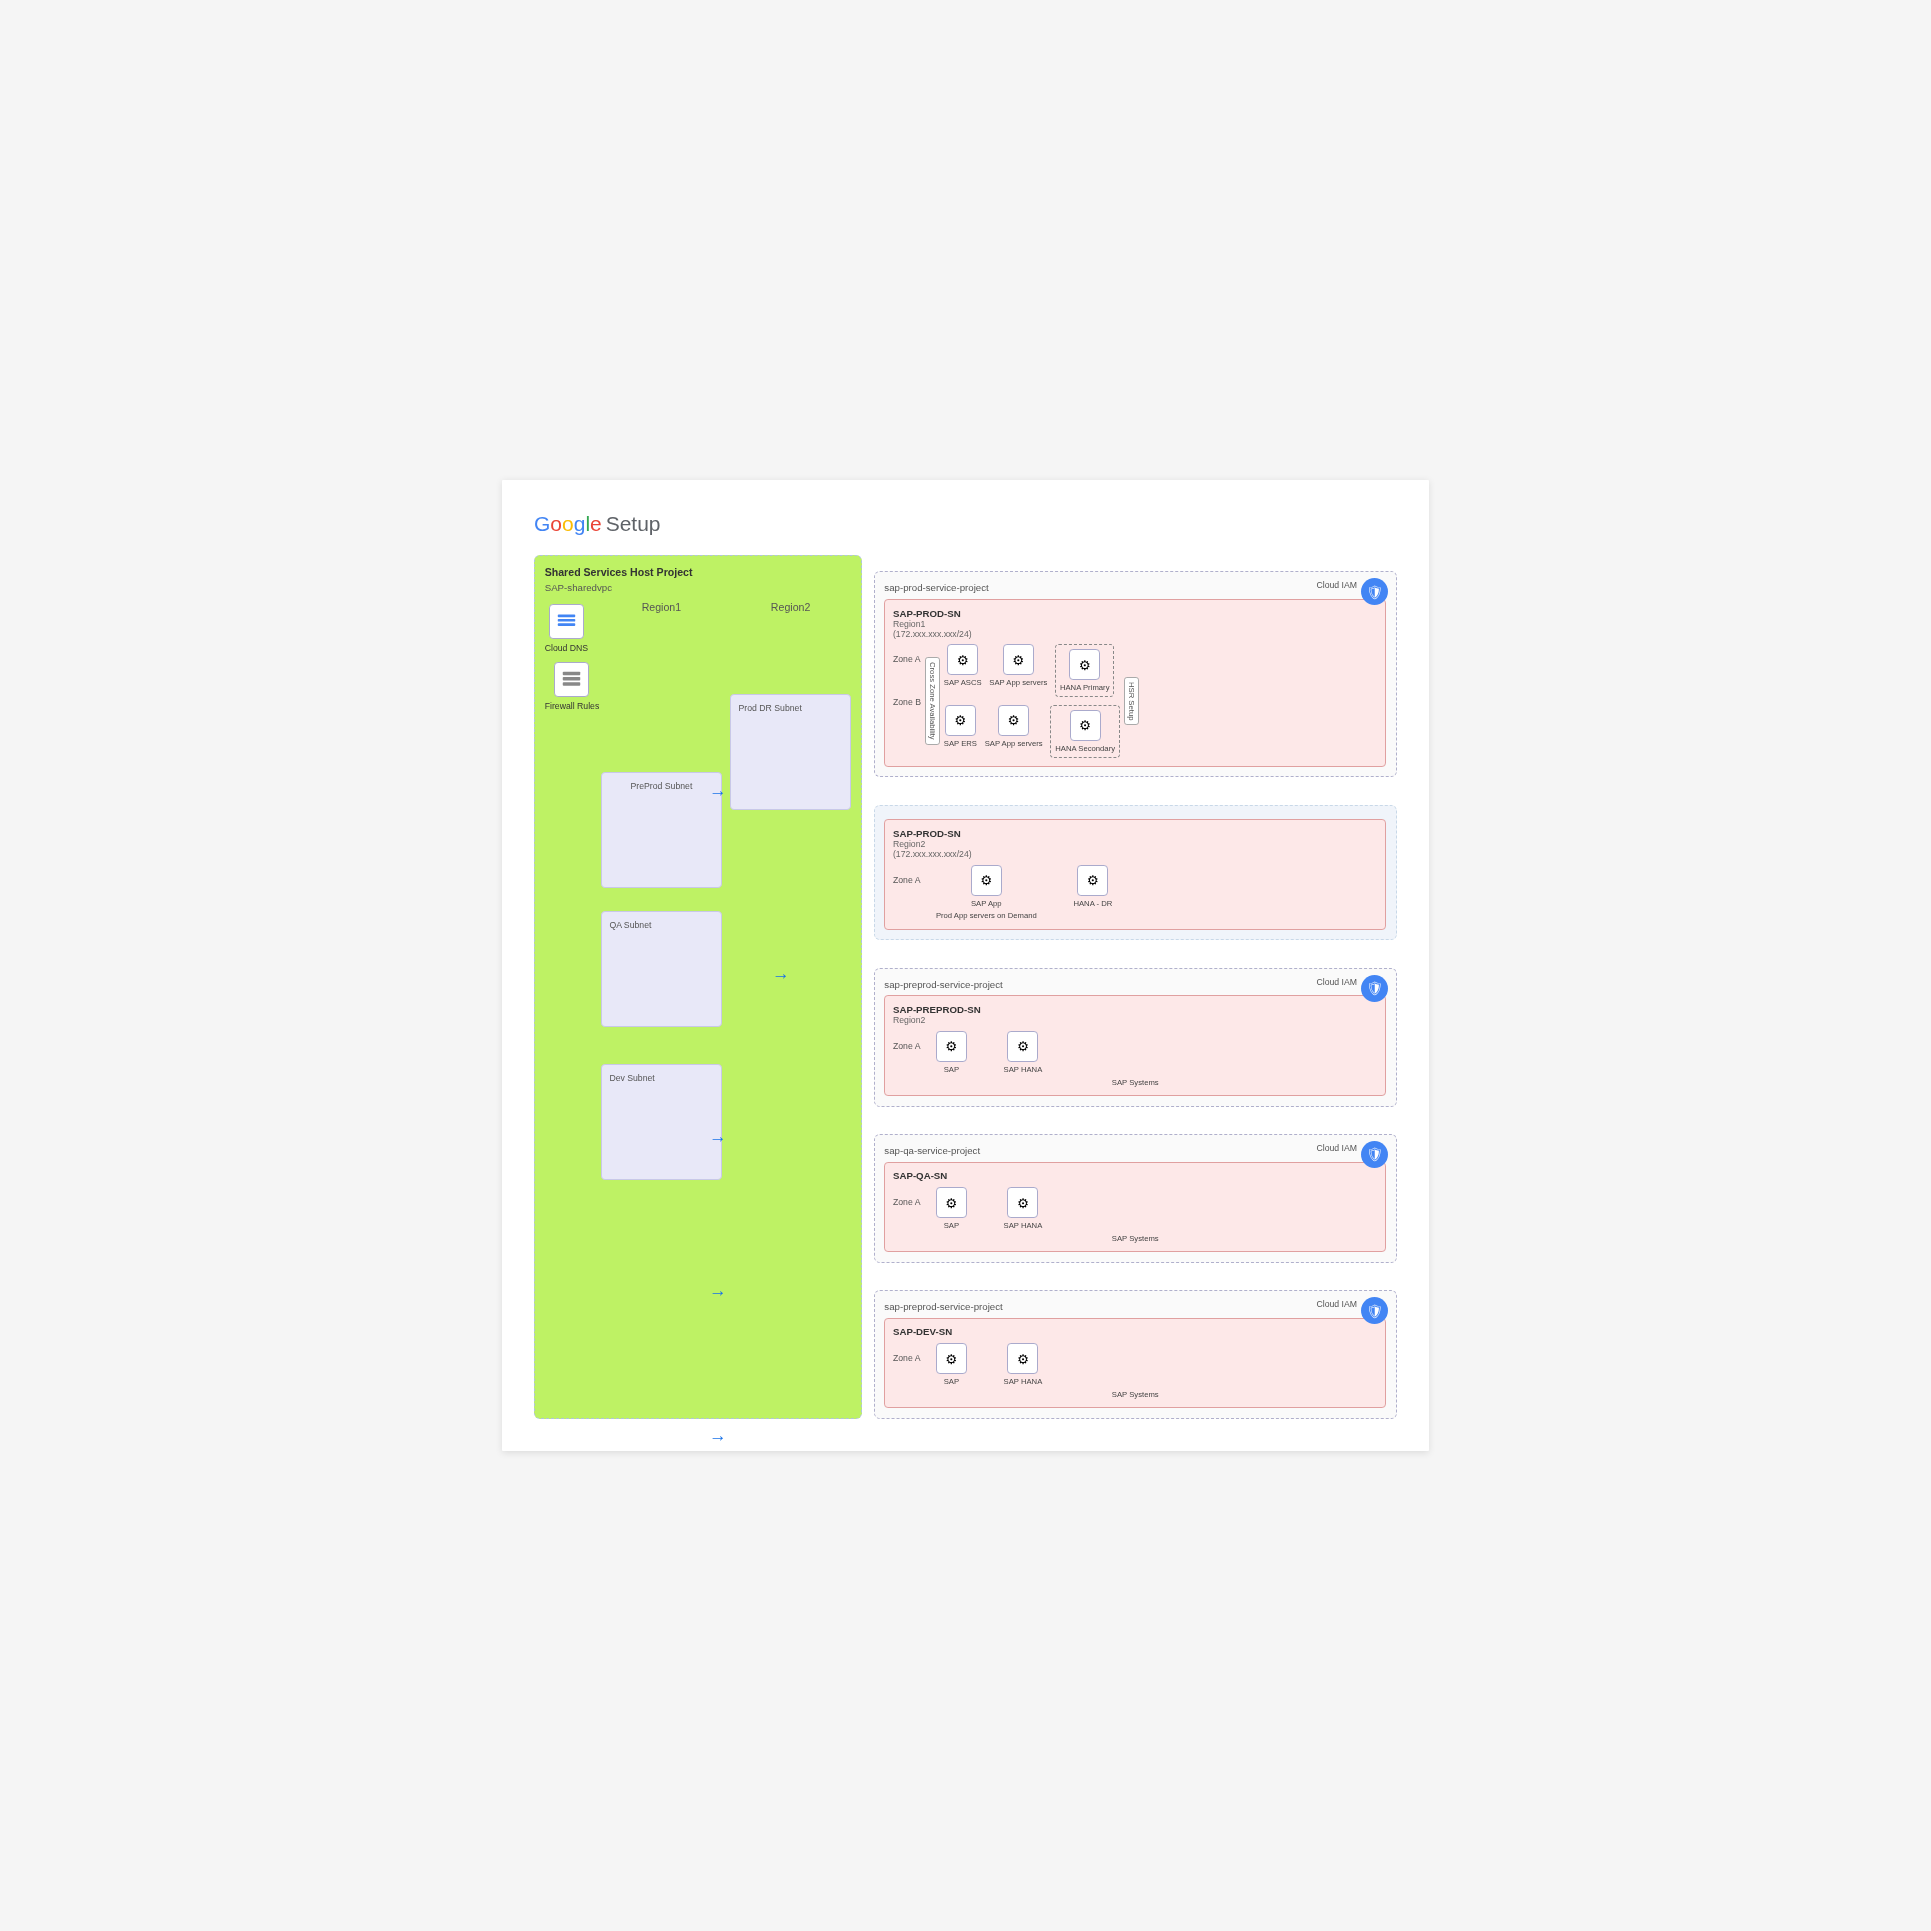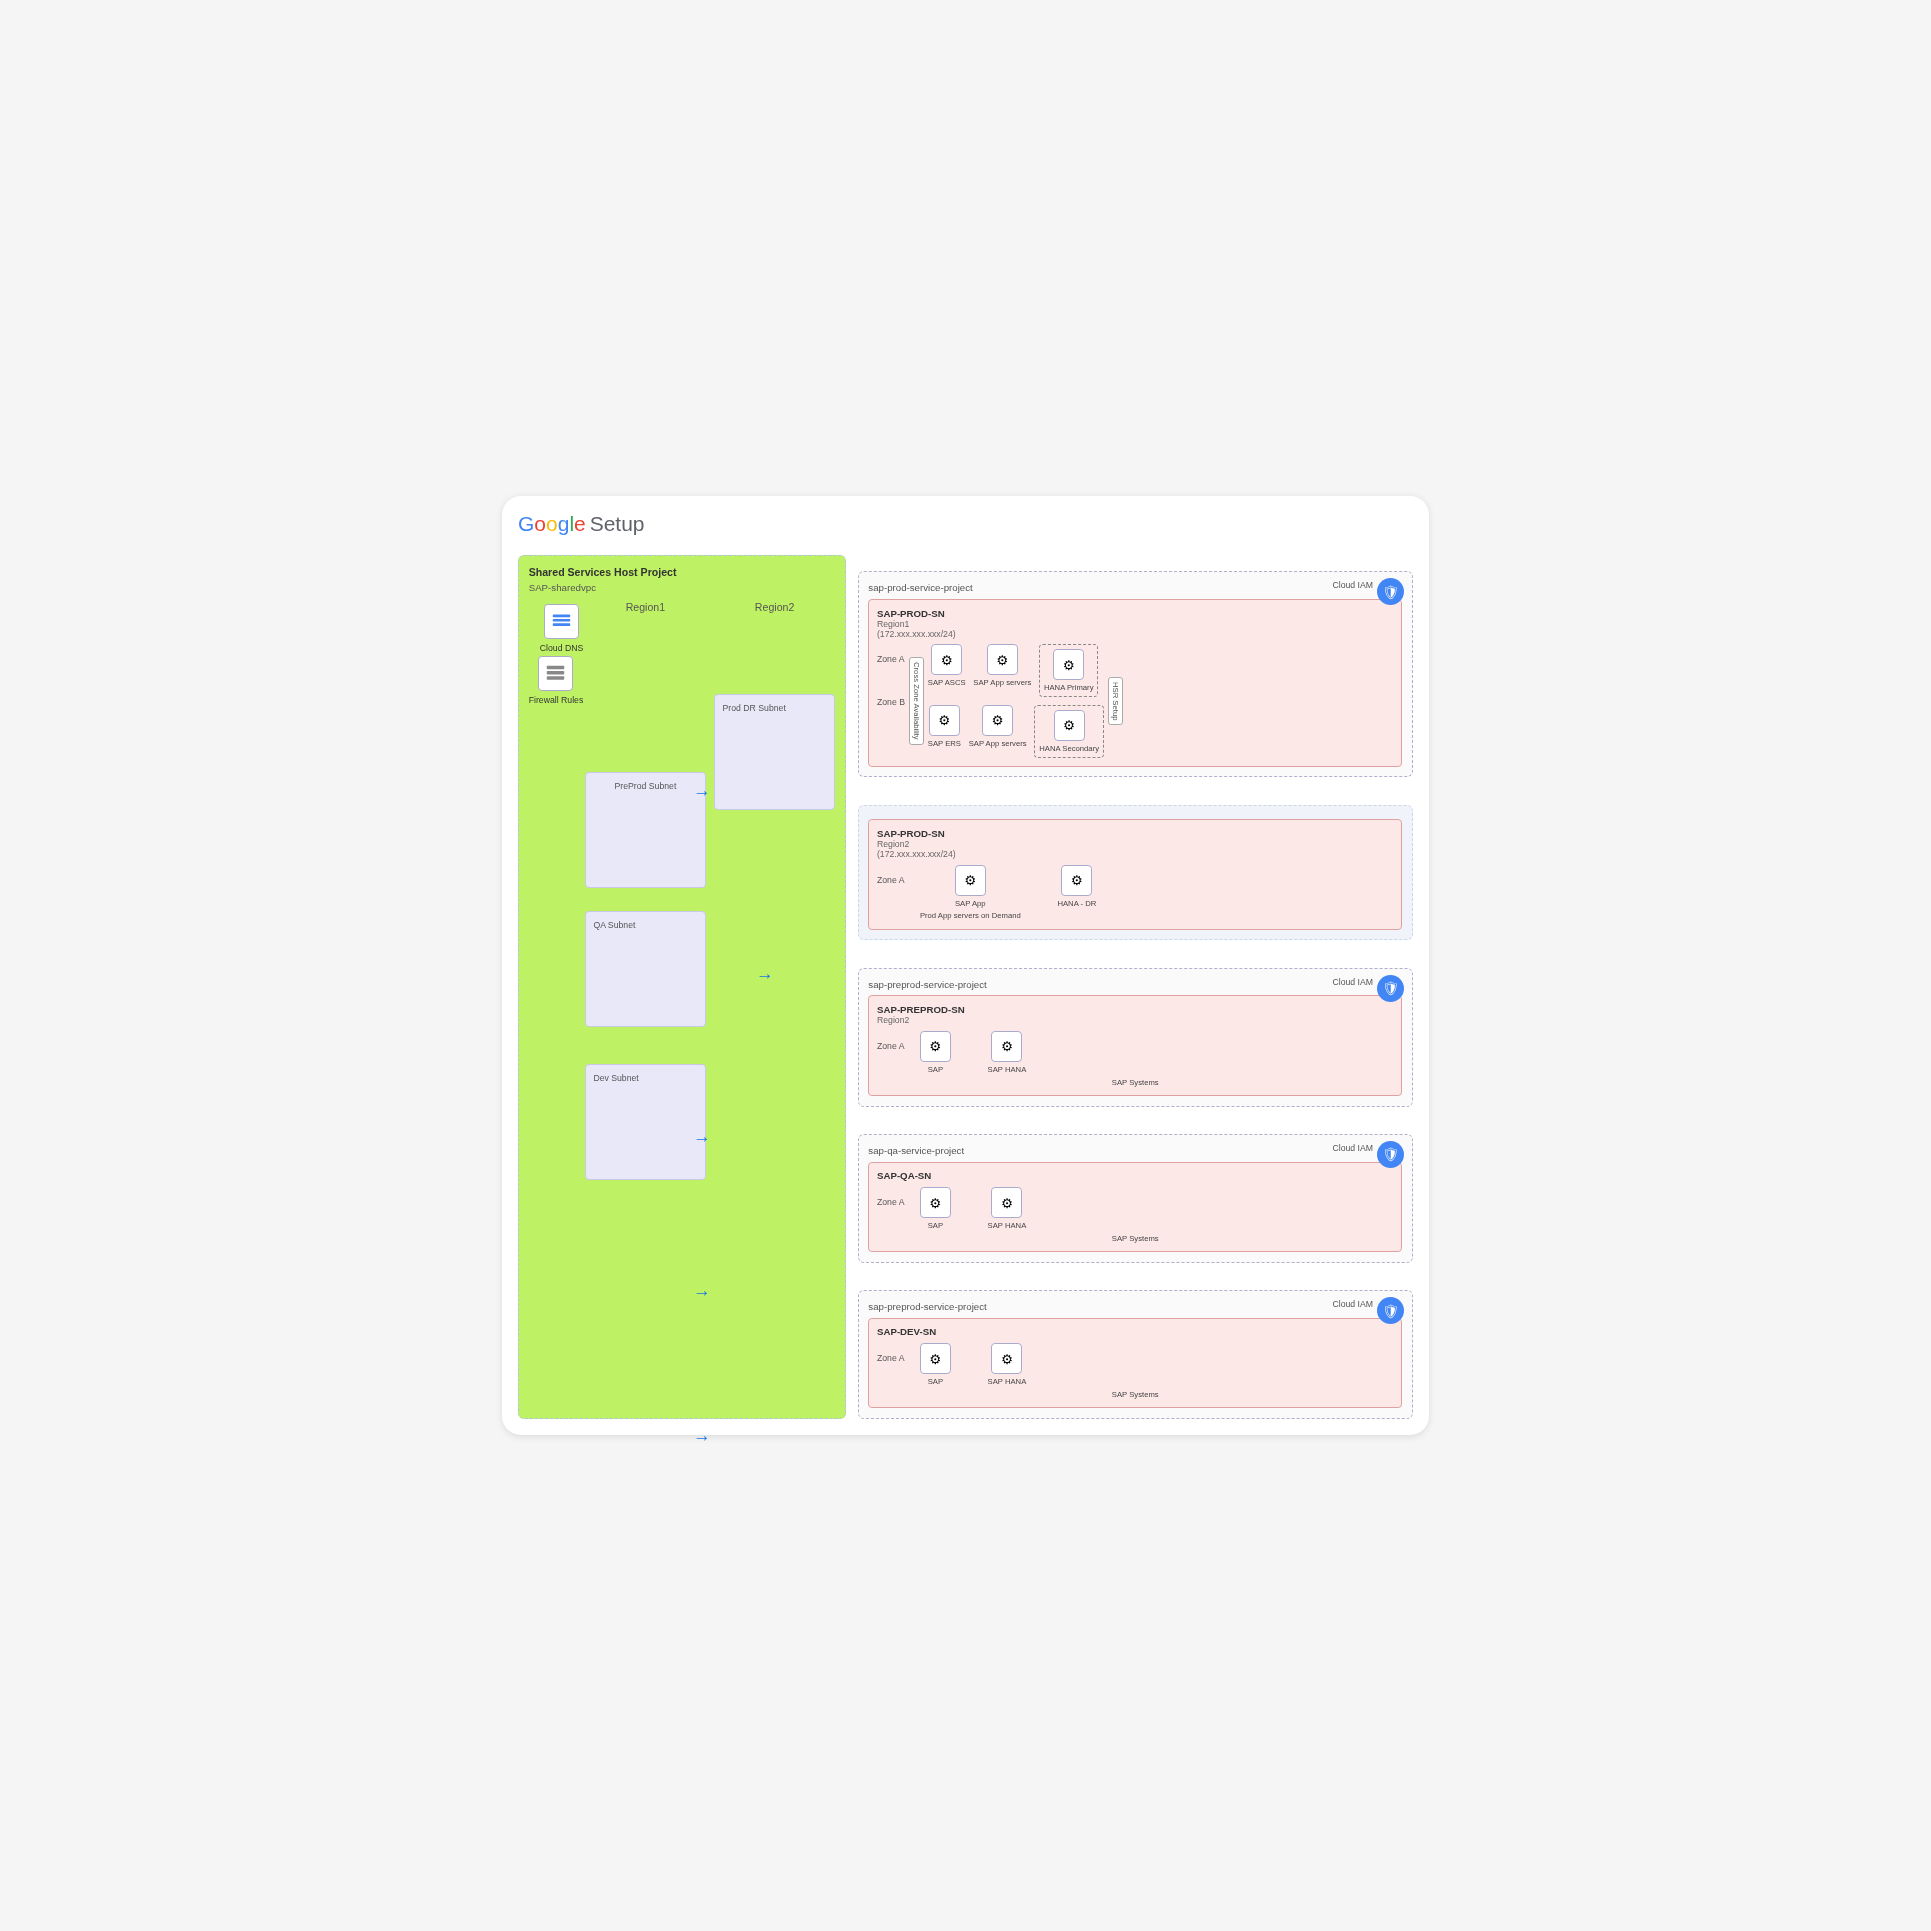--- a/index.html
+++ b/index.html
@@ -9,23 +9,23 @@
       display: flex;
       justify-content: center;
       align-items: center;
       min-height: 100vh;
       padding: 19.3px;
     }
     .page-container {
       background: white;
       width: 927px;
       min-height: 927px;
-      border-radius: 19px;
+      border-radius: 1px;
       box-shadow: 0 1.9px 7.7px rgba(0,0,0,0.1);
-      padding: 16px;
+      padding: 32px;
       position: relative;
     }
     .google-cloud-logo {
       display: flex;
       align-items: center;
       margin-bottom: 19.3px;
     }
     .logo-text {
       font-size: 21px;
       font-weight: 400;
@@ -71,22 +71,22 @@
       color: #555;
       margin-bottom: 7.7px;
     }
 
     .left-icons-col {
       position: absolute;
       left: 9.7px;
       top: 48px;
       display: flex;
       flex-direction: column;
-      align-items: flex-end;
-      gap: 2px;
+      align-items: flex-start;
+      gap: 8px;
     }
     .icon-box {
       display: flex;
       flex-direction: column;
       align-items: center;
       gap: 3.9px;
     }
     .icon-square {
       width: 35px;
       height: 35px;

